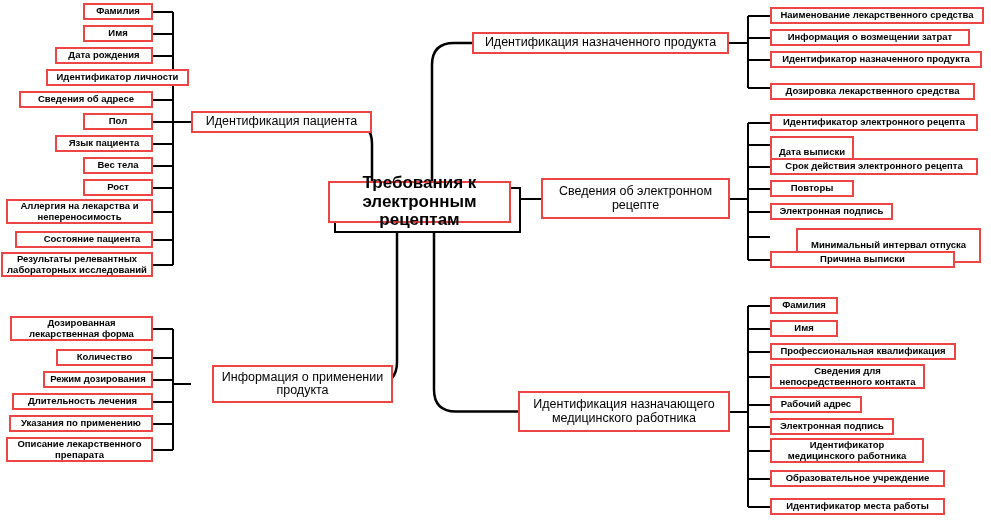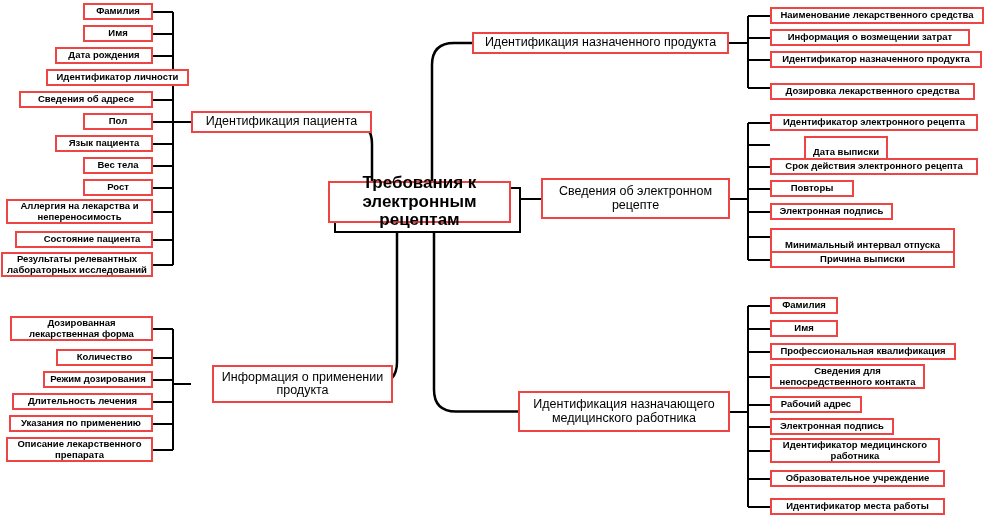--- a/index.html
+++ b/index.html
@@ -143,31 +143,31 @@
       <div class="node leaf" style="left: 12px; top: 393px; width: 141px; height: 17px;">Длительность лечения</div>
       <div class="node leaf" style="left: 9px; top: 415px; width: 144px; height: 17px;">Указания по применению</div>
       <div class="node leaf" style="left: 6px; top: 437px; width: 147px; height: 25px;">Описание лекарственного препарата</div>
       <div class="node branch" style="left: 472px; top: 32px; width: 257px; height: 22px;">Идентификация назначенного продукта</div>
       <div class="node leaf" style="left: 770px; top: 7px; width: 214px; height: 17px;">Наименование лекарственного средства</div>
       <div class="node leaf" style="left: 770px; top: 29px; width: 200px; height: 17px;">Информация о возмещении затрат</div>
       <div class="node leaf" style="left: 770px; top: 51px; width: 212px; height: 17px;">Идентификатор назначенного продукта</div>
       <div class="node leaf" style="left: 770px; top: 83px; width: 205px; height: 17px;">Дозировка лекарственного средства</div>
       <div class="node branch" style="left: 541px; top: 178px; width: 189px; height: 41px;">Сведения об электронном рецепте</div>
       <div class="node leaf" style="left: 770px; top: 114px; width: 208px; height: 17px;">Идентификатор электронного рецепта</div>
-      <div class="node leaf" style="left: 804px; top: 136px; width: 84px; height: 33px;">Дата выписки</div>
+      <div class="node leaf" style="left: 770px; top: 136px; width: 84px; height: 33px;">Дата выписки</div>
       <div class="node leaf" style="left: 770px; top: 158px; width: 208px; height: 17px;">Срок действия электронного рецепта</div>
       <div class="node leaf" style="left: 770px; top: 180px; width: 84px; height: 17px;">Повторы</div>
       <div class="node leaf" style="left: 770px; top: 203px; width: 123px; height: 17px;">Электронная подпись</div>
-      <div class="node leaf" style="left: 770px; top: 228px; width: 185px; height: 35px;">Минимальный интервал отпуска</div>
+      <div class="node leaf" style="left: 796px; top: 228px; width: 185px; height: 35px;">Минимальный интервал отпуска</div>
       <div class="node leaf" style="left: 770px; top: 251px; width: 185px; height: 17px;">Причина выписки</div>
       <div class="node branch" style="left: 518px; top: 391px; width: 212px; height: 41px;">Идентификация назначающего медицинского работника</div>
       <div class="node leaf" style="left: 770px; top: 297px; width: 68px; height: 17px;">Фамилия</div>
       <div class="node leaf" style="left: 770px; top: 320px; width: 68px; height: 17px;">Имя</div>
       <div class="node leaf" style="left: 770px; top: 343px; width: 186px; height: 17px;">Профессиональная квалификация</div>
       <div class="node leaf" style="left: 770px; top: 364px; width: 155px; height: 25px;">Сведения для непосредственного контакта</div>
       <div class="node leaf" style="left: 770px; top: 396px; width: 92px; height: 17px;">Рабочий адрес</div>
       <div class="node leaf" style="left: 770px; top: 418px; width: 124px; height: 17px;">Электронная подпись</div>
-      <div class="node leaf" style="left: 770px; top: 438px; width: 170px; height: 25px;">Идентификатор медицинского работника</div>
+      <div class="node leaf" style="left: 770px; top: 438px; width: 154px; height: 25px;">Идентификатор медицинского работника</div>
       <div class="node leaf" style="left: 770px; top: 470px; width: 175px; height: 17px;">Образовательное учреждение</div>
       <div class="node leaf" style="left: 770px; top: 498px; width: 175px; height: 17px;">Идентификатор места работы</div>
     </div>
 
 </div>
 
 </body></html>

